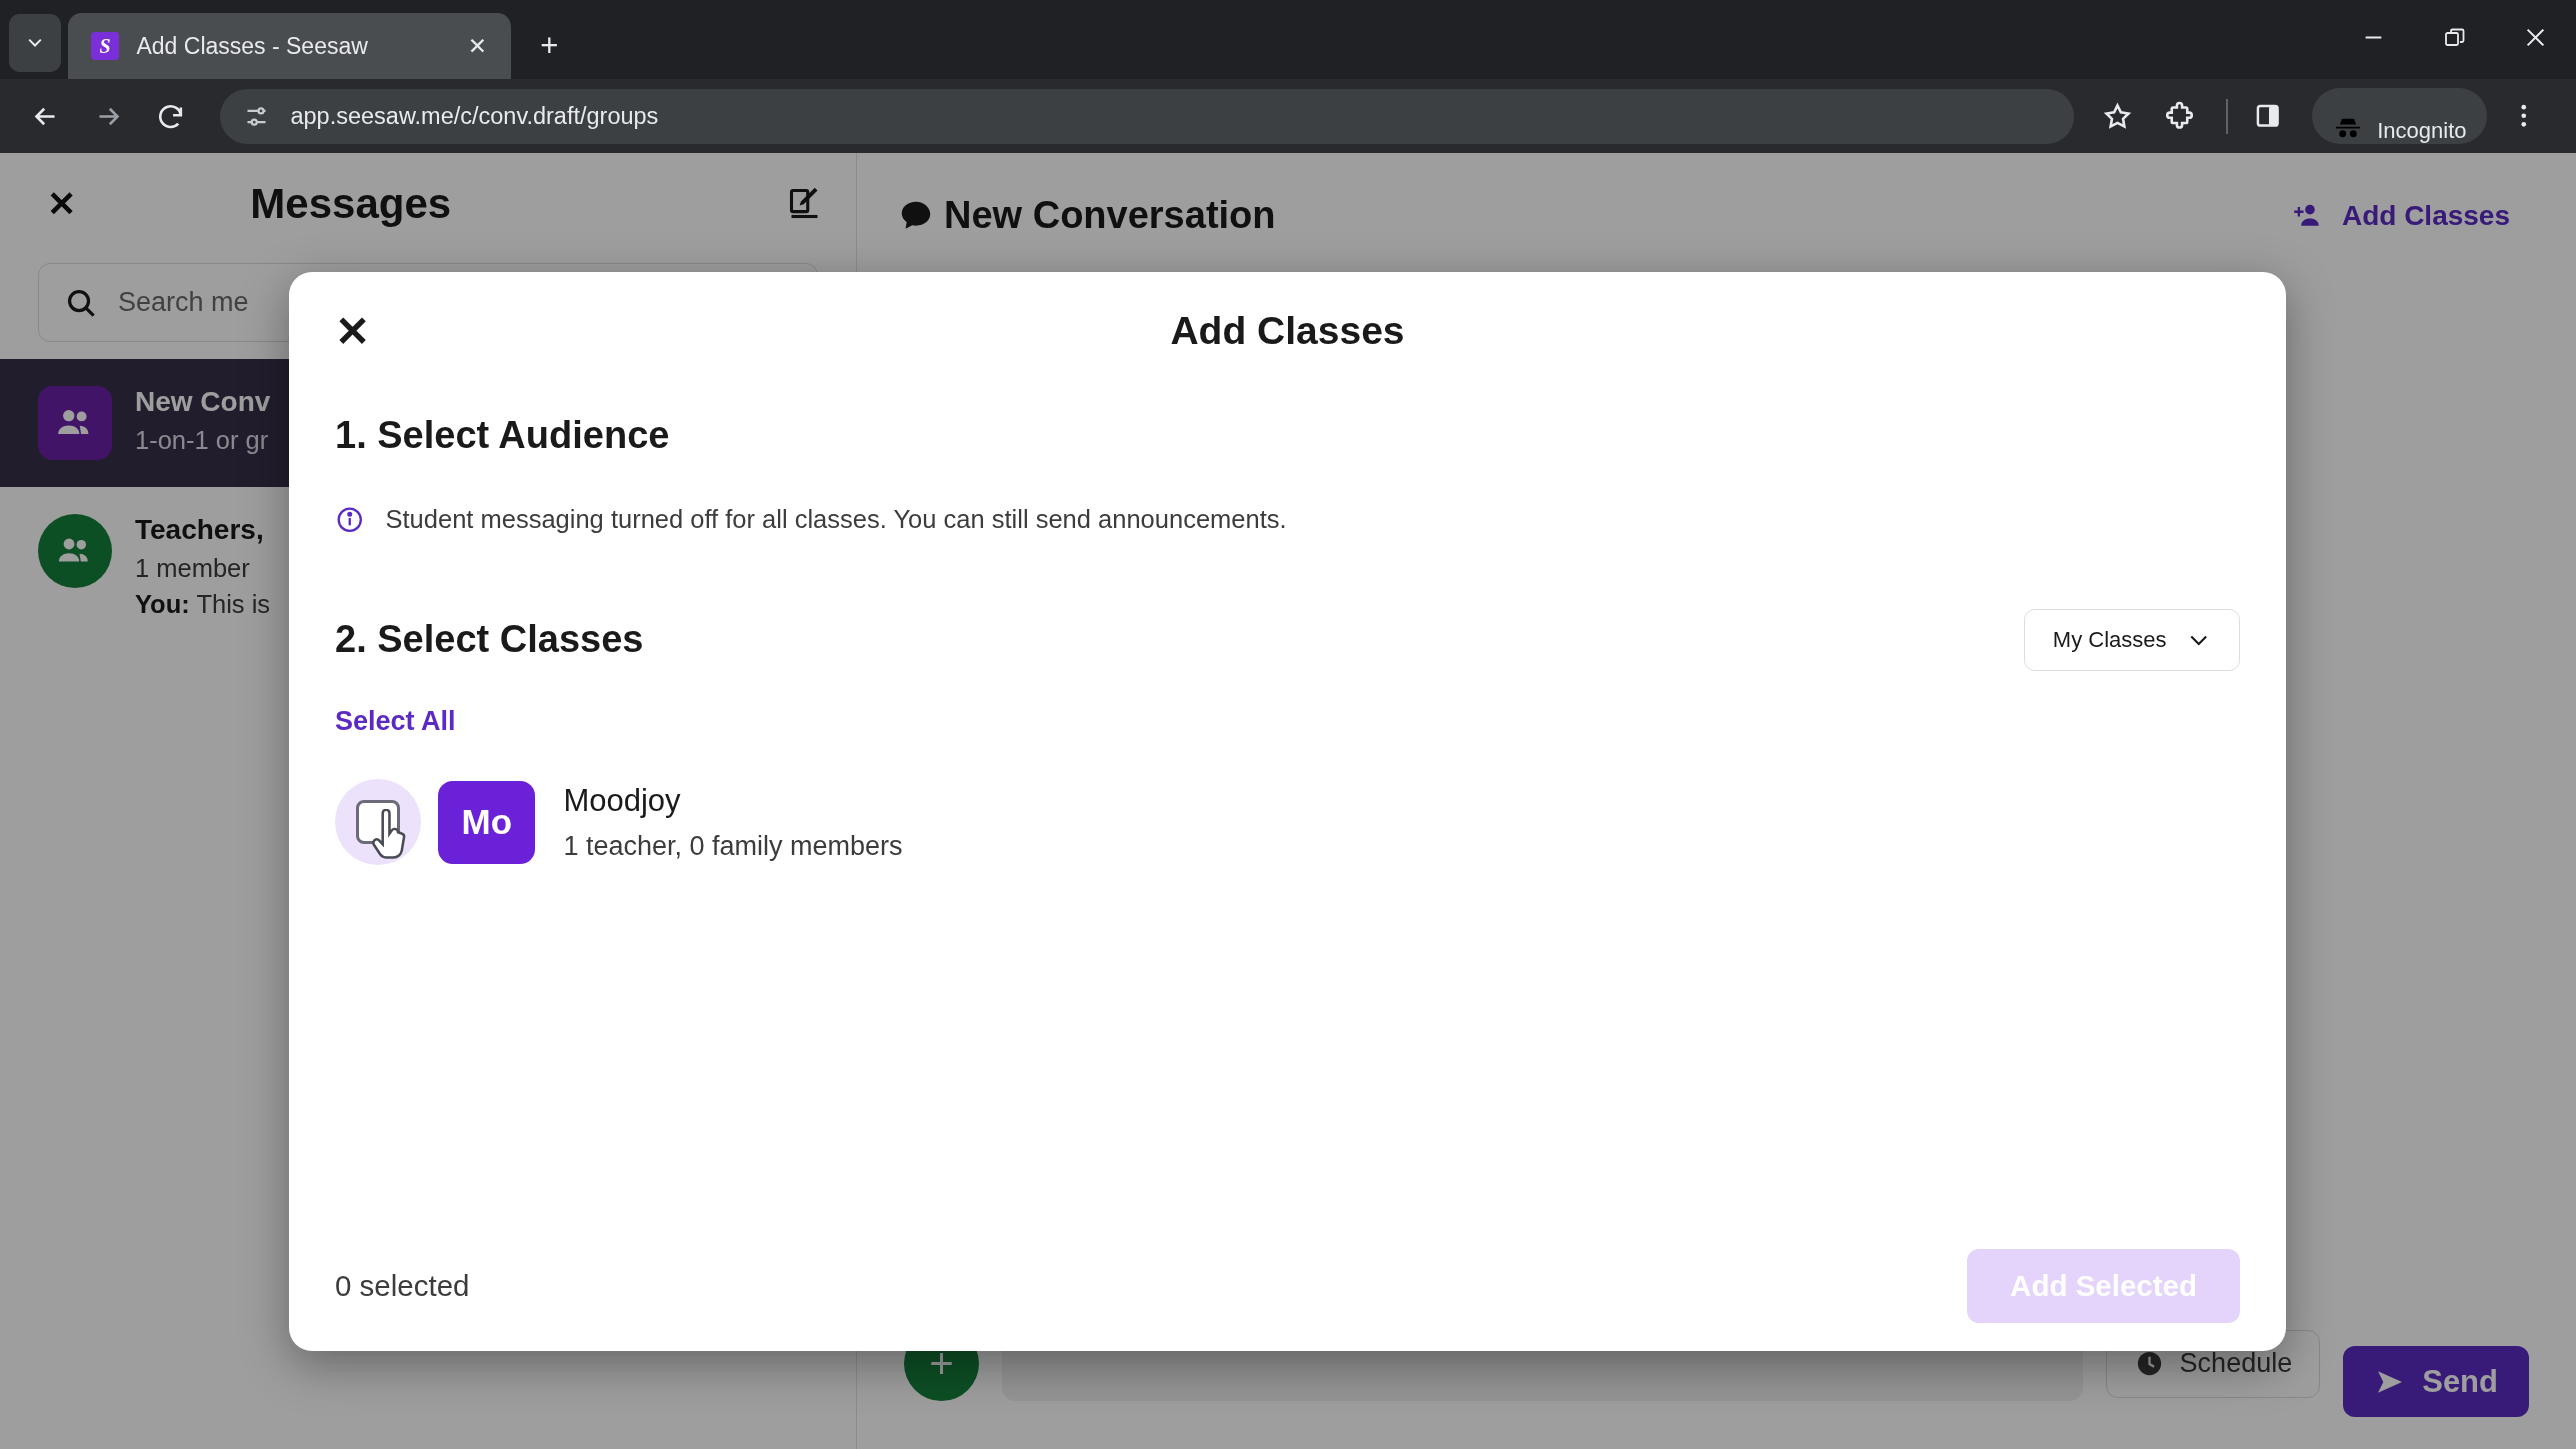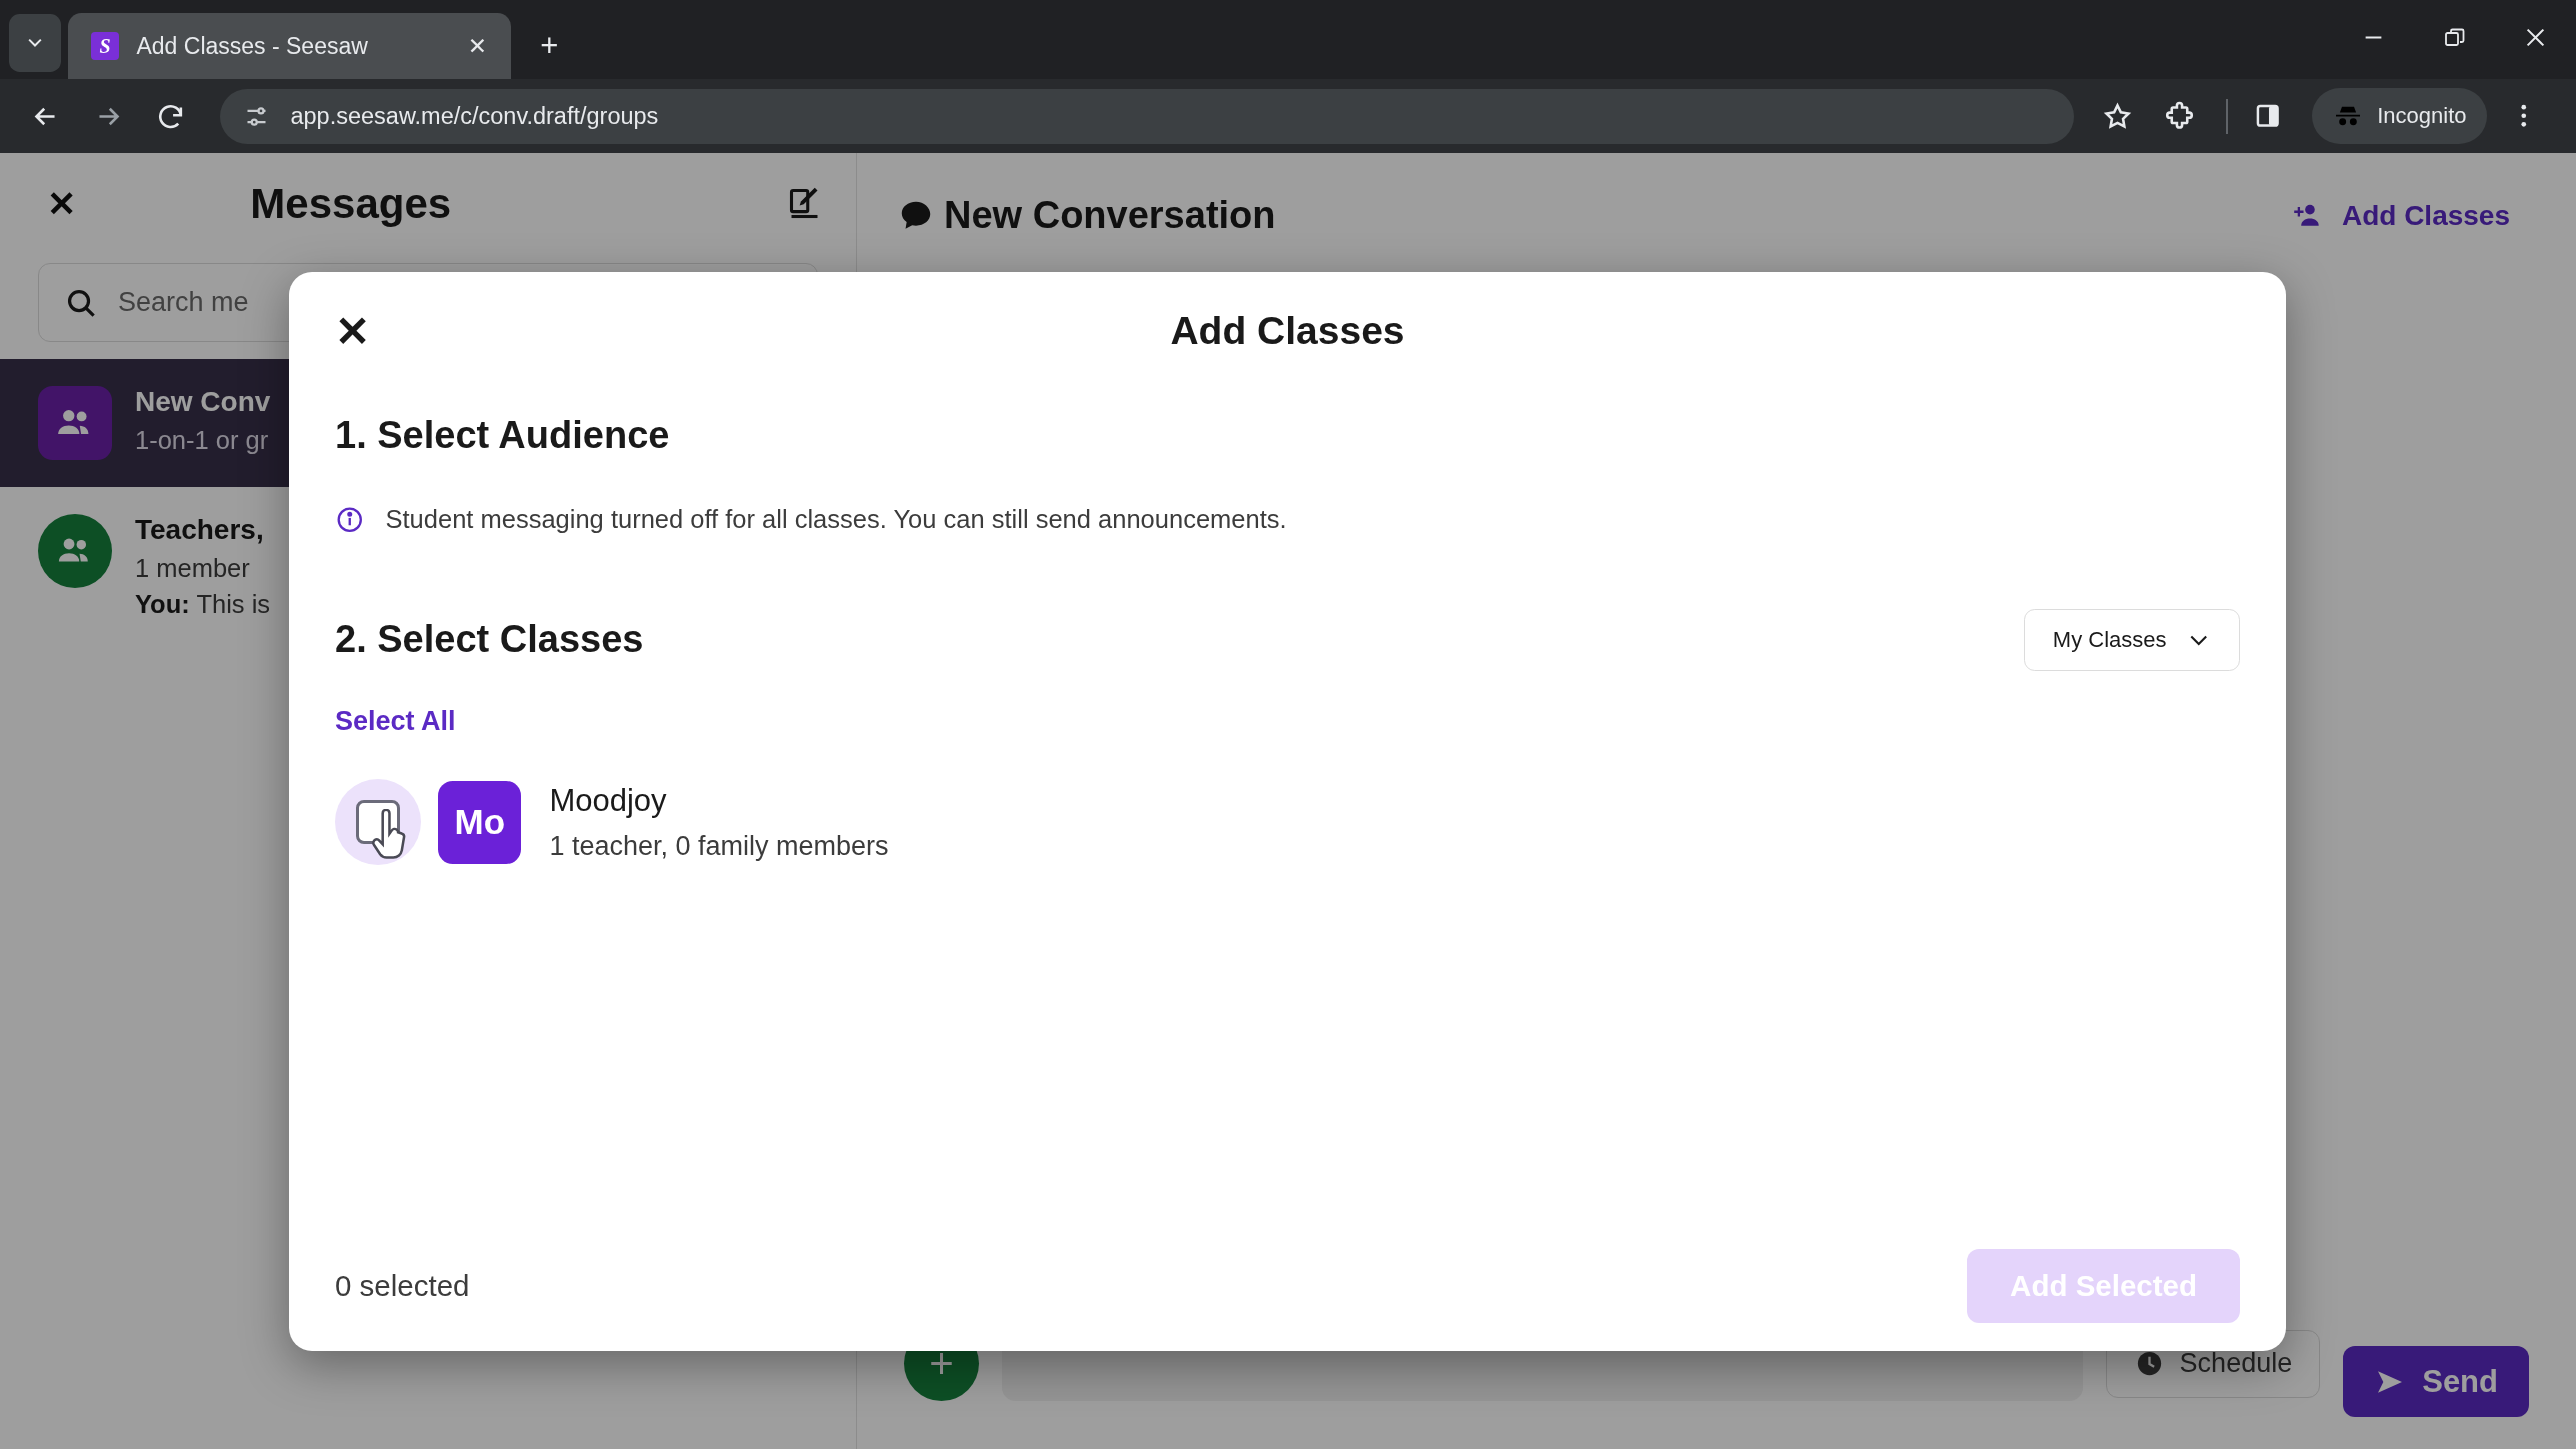--- a/index.html
+++ b/index.html
@@ -77,21 +77,21 @@
     align-items: center; justify-content: center; color: #c8cbcf; flex: none;
   }
   .omni-url {
     color: #e8eaed; font-size: 23.5px; margin-left: 14.8px;
     white-space: nowrap; overflow: hidden;
   }
   .tb-right { display: flex; align-items: center; }
   .tb-divider { width: 1.3px; height: 35px; background: #5f6368; margin: 0 12px; }
   .incognito-pill {
     height: 56px; border-radius: 28px; background: #3c4043;
-    display: flex; align-items: center; padding: 0 20px; margin: 0 9.4px;
+    display: flex; align-items: flex-end; padding: 0 20px; margin: 0 9.4px;
   }
   .incognito-label { color: #e8eaed; font-size: 22px; margin-left: 13.4px; }
 
   
   .page {
     position: absolute; left: 0; top: 153px;
     width: 2576px; height: 1296px; background: #ffffff; overflow: hidden;
   }
   .page-inner { display: flex; height: 100%; }
 
@@ -233,21 +233,21 @@
     width: 86px; height: 86px; border-radius: 50%; background: #ece2fb;
     display: flex; align-items: center; justify-content: center;
     flex: none; position: relative;
   }
   .class-cb {
     width: 44px; height: 44px; border-radius: 8px;
     border: 3.4px solid #6b6b7a; background: #fff;
   }
   .hand-cursor { position: absolute; left: 35px; top: 29.5px; }
   .class-avatar {
-    width: 83px; height: 83px; border-radius: 14.8px; background: #6b21d8;
+    width: 97px; height: 83px; border-radius: 14.8px; background: #6b21d8;
     color: #fff; font-size: 35px; font-weight: bold;
     display: flex; align-items: center; justify-content: center;
     flex: none; margin-left: 17.4px;
   }
   .class-info { margin-left: 28px; }
   .class-name { font-size: 31px; color: #1a1a1a; }
   .class-meta { font-size: 27px; color: #3c3c3c; margin-top: 12px; }
 
   .modal-foot {
     height: 131px; display: flex; align-items: center;

